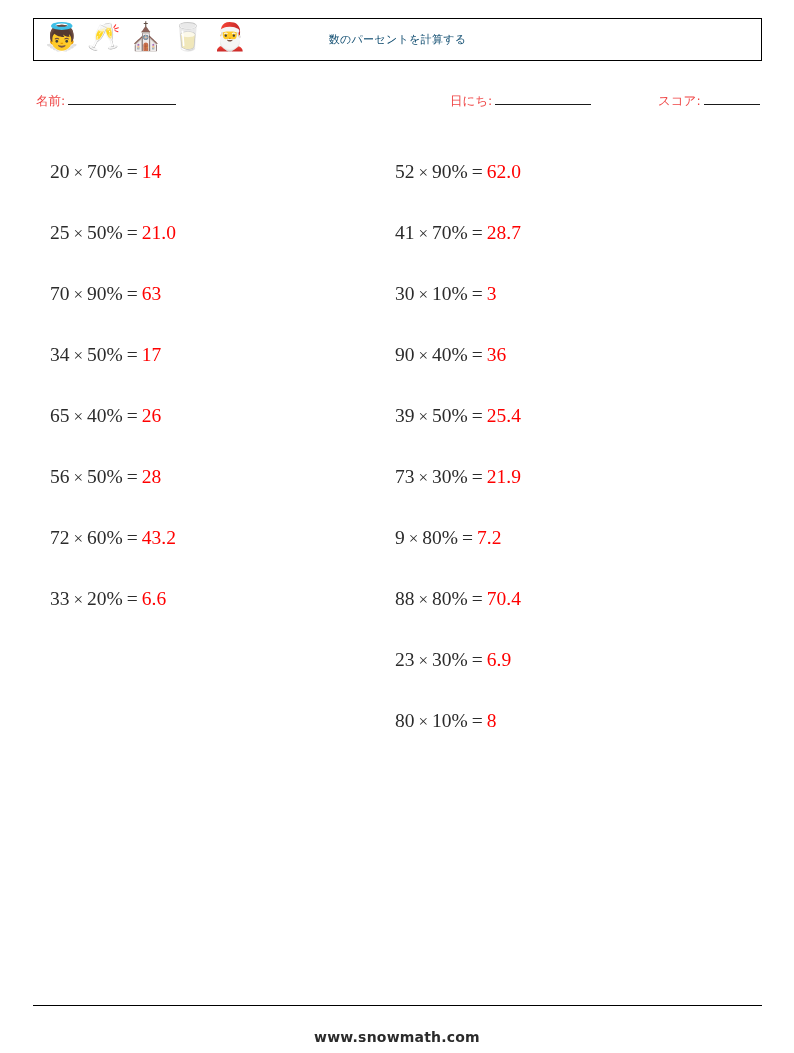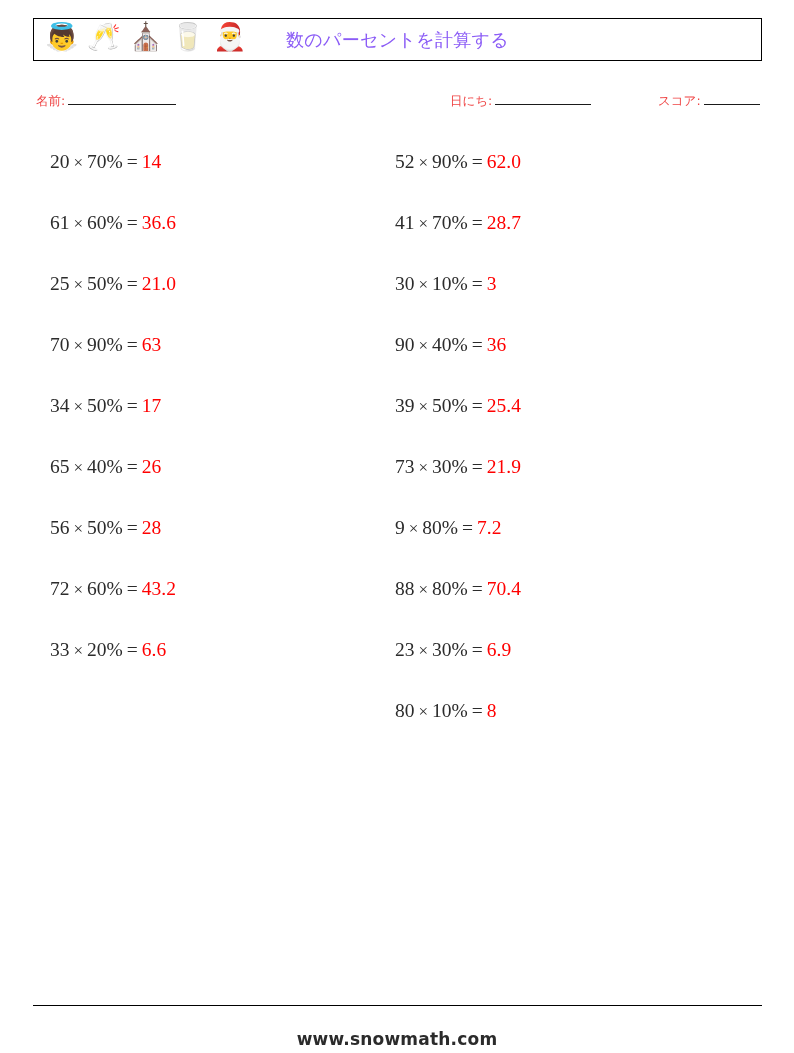--- a/index.html
+++ b/index.html
@@ -51,22 +51,22 @@
     width: 32px;
     height: 34px;
     text-align: center;
   }
   .worksheet-title {
     position: absolute;
     left: 0;
     right: 0;
     text-align: center;
     font-family: "DejaVu Sans", "Liberation Sans", sans-serif;
-    font-size: 18px;
-    color: #8b5cf6;
+    font-size: 11px;
+    color: #0c4a6e;
     letter-spacing: 0.3px;
     pointer-events: none;
   }
 
   
   .info-row {
     position: absolute;
     left: 36px;
     top: 92px;
     width: 726px;
@@ -99,21 +99,21 @@
 
   
   .problems {
     position: absolute;
     left: 0;
     top: 146px;
     width: 794px;
   }
   .col {
     position: absolute;
-    top: 2px;
+    top: 12px;
   }
   .col-left  { left: 50px; }
   .col-right { left: 395px; }
 
   .problem {
     height: 61px;
     font-size: 19.5px;
     line-height: 27px;
     color: #2b2b2b;
     white-space: nowrap;
@@ -136,21 +136,21 @@
     height: 0;
     border-top: 1.6px solid #000000;
   }
   .footer-text {
     position: absolute;
     left: 0;
     right: 0;
     top: 1029px;
     text-align: center;
     font-family: "DejaVu Sans", "Liberation Sans", sans-serif;
-    font-size: 17px;
+    font-size: 14px;
     font-weight: bold;
     color: #2b2b2b;
     letter-spacing: 0.2px;
   }
 </style>
 </head>
 <body>
 
 <div class="page">
 
@@ -176,21 +176,20 @@
     </div>
     <div class="field field-score">
       <span class="field-label">スコア:</span>
       <span class="blank blank-score"></span>
     </div>
   </div>
 
   <div class="problems">
     <div class="col col-left">
         <div class="problem"><span class="expr">20</span><span class="times">×</span><span class="expr">70%</span><span class="eq">=</span><span class="answer">14</span></div>
-        <div class="problem"><span class="expr">61</span><span class="times">×</span><span class="expr">60%</span><span class="eq">=</span><span class="answer">36.6</span></div>
         <div class="problem"><span class="expr">25</span><span class="times">×</span><span class="expr">50%</span><span class="eq">=</span><span class="answer">21.0</span></div>
         <div class="problem"><span class="expr">70</span><span class="times">×</span><span class="expr">90%</span><span class="eq">=</span><span class="answer">63</span></div>
         <div class="problem"><span class="expr">34</span><span class="times">×</span><span class="expr">50%</span><span class="eq">=</span><span class="answer">17</span></div>
         <div class="problem"><span class="expr">65</span><span class="times">×</span><span class="expr">40%</span><span class="eq">=</span><span class="answer">26</span></div>
         <div class="problem"><span class="expr">56</span><span class="times">×</span><span class="expr">50%</span><span class="eq">=</span><span class="answer">28</span></div>
         <div class="problem"><span class="expr">72</span><span class="times">×</span><span class="expr">60%</span><span class="eq">=</span><span class="answer">43.2</span></div>
         <div class="problem"><span class="expr">33</span><span class="times">×</span><span class="expr">20%</span><span class="eq">=</span><span class="answer">6.6</span></div>
       </div>
     <div class="col col-right">
         <div class="problem"><span class="expr">52</span><span class="times">×</span><span class="expr">90%</span><span class="eq">=</span><span class="answer">62.0</span></div>

